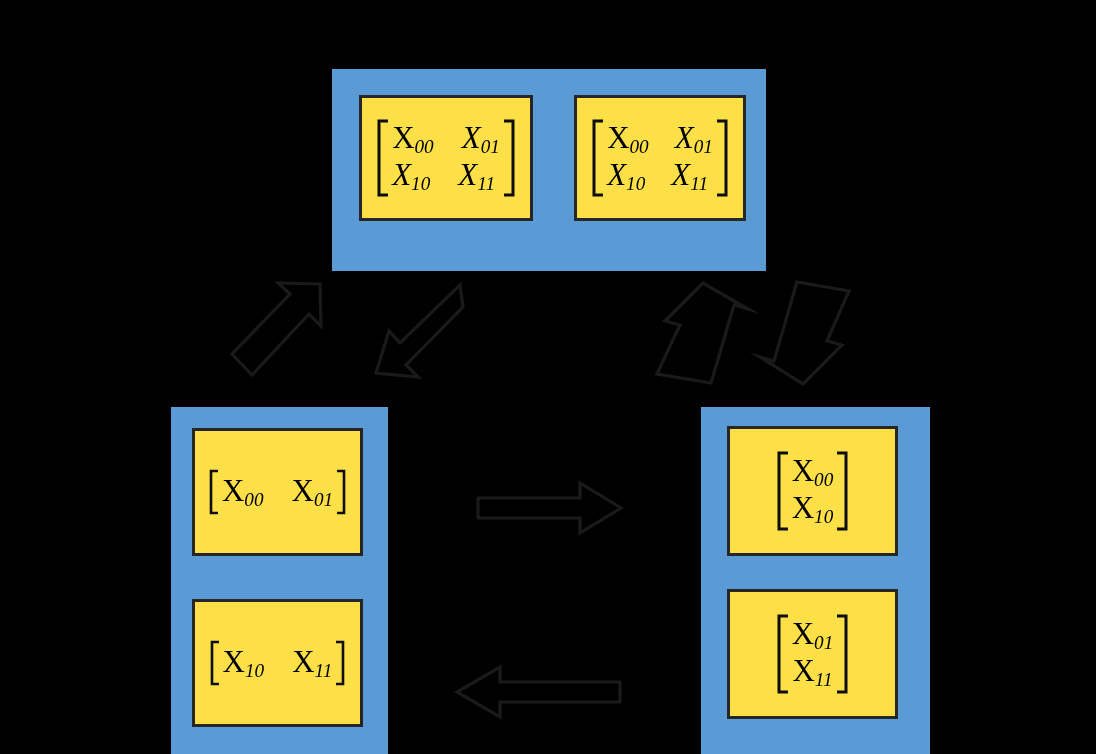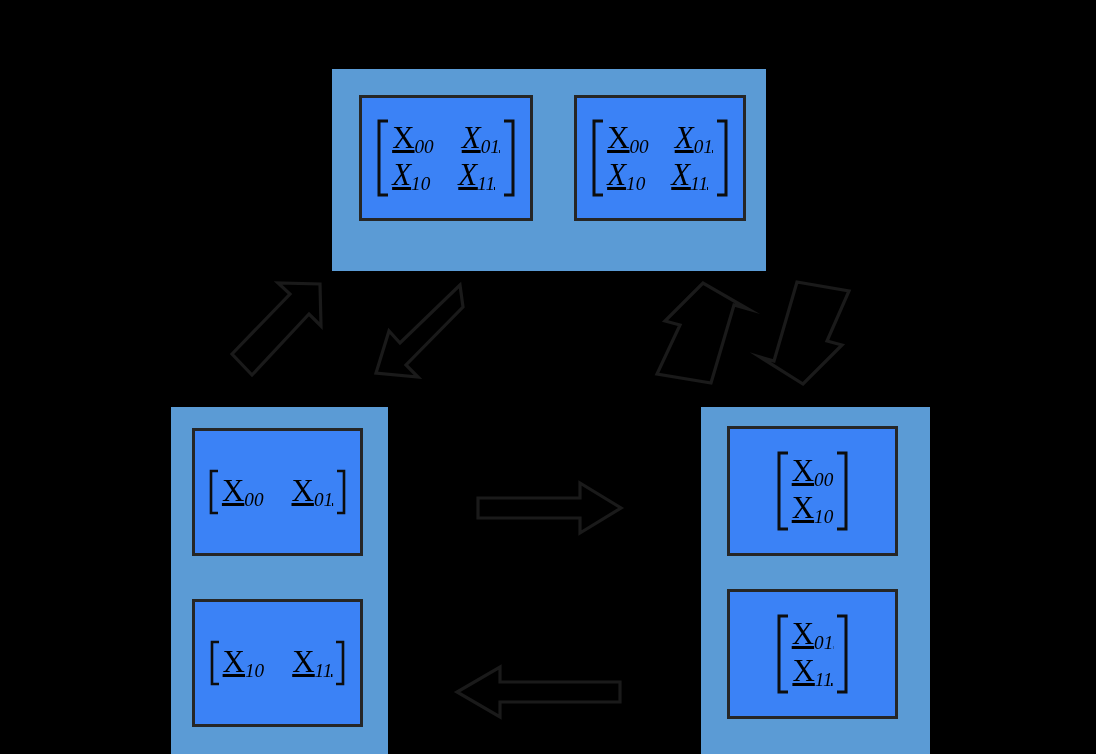--- a/index.html
+++ b/index.html
@@ -21,27 +21,26 @@
     background: #5B9BD5;
     box-sizing: border-box;
   }
   #group-top    { left: 332px; top: 69px;  width: 434px; height: 202px; }
   #group-left   { left: 171px; top: 407px; width: 217px; height: 347px; }
   #group-right  { left: 701px; top: 407px; width: 229px; height: 347px; }
 
   
   .card {
     position: absolute;
-    background: #3b82f6;
+    background: #fde047;
     border: 3px solid #262626;
     box-sizing: border-box;
     display: flex;
     align-items: center;
     justify-content: center;
-    text-decoration: underline;
   }
   
   #card-top-a { left: 359px; top: 95px; width: 174px; height: 126px; }
   #card-top-b { left: 574px; top: 95px; width: 172px; height: 126px; }
   
   #card-left-a  { left: 192px; top: 428px; width: 171px; height: 128px; }
   #card-left-b  { left: 192px; top: 599px; width: 171px; height: 128px; }
   
   #card-right-a { left: 727px; top: 426px; width: 171px; height: 130px; }
   #card-right-b { left: 727px; top: 589px; width: 171px; height: 130px; }

